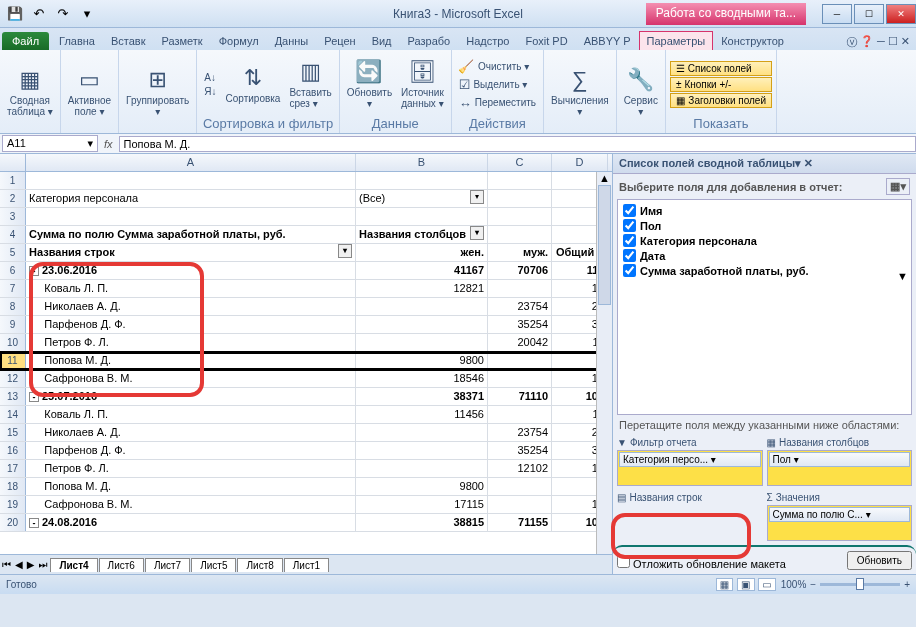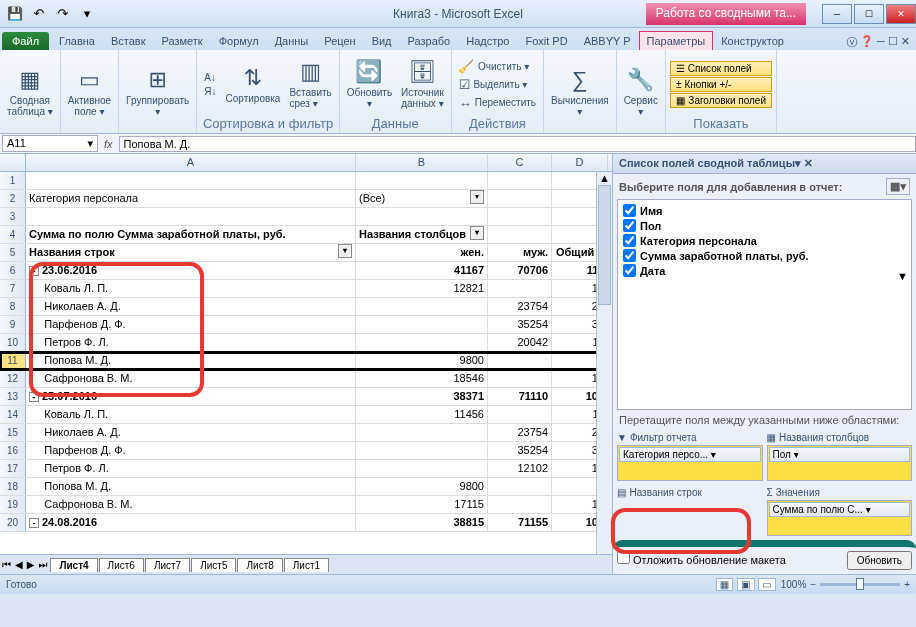--- a/index.html
+++ b/index.html
@@ -72,21 +72,21 @@
 .pp-fields { background: #fff; margin: 0 4px; border: 1px solid #aac; flex: 1; padding: 3px; position: relative; }
 .pp-field { display: flex; align-items: center; gap: 4px; padding: 1px 2px; }
 .pp-field input { margin: 0; }
 .pp-field.bold { font-weight: bold; }
 .pp-drag-hint { padding: 4px 6px; color: #555; }
 .pp-zones { display: grid; grid-template-columns: 1fr 1fr; gap: 4px; padding: 0 4px 4px 4px; position: relative; }
 .pp-zone { }
 .pp-zone-label { font-size: 10px; color: #395273; display: flex; align-items: center; gap: 3px; padding: 2px 0; }
 .pp-zone-body { background: #fde047; border: 1px solid #aac; min-height: 36px; }
 .pp-pill { background: linear-gradient(#f7f9fc,#e0e8f4); border: 1px solid #9db8d9; margin: 1px; padding: 1px 3px; font-size: 10px; display: flex; justify-content: space-between; }
-.pp-footer { display: flex; justify-content: space-between; padding: 4px; align-items: flex-start; border-top: 7px solid #0f766e; border-radius: 9px; }
+.pp-footer { display: flex; justify-content: space-between; padding: 4px; align-items: flex-end; border-top: 2px solid #0f766e; border-radius: 9px; }
 .pp-footer button { font-size: 10px; padding: 2px 8px; }
 
 
 .statusbar { height: 20px; background: linear-gradient(#dce6f2,#c8dcf2); border-top: 1px solid #9db8d9; display: flex; align-items: center; padding: 0 6px; font-size: 10px; color: #395273; justify-content: space-between; }
 .zoom { display: flex; align-items: center; gap: 4px; }
 .zoom-track { width: 80px; height: 3px; background: #9db8d9; position: relative; }
 .zoom-thumb { width: 8px; height: 12px; background: #fff; border: 1px solid #5a7aa5; position: absolute; left: 36px; top: -5px; }
 .viewbtns span { border: 1px solid #9db8d9; padding: 0 3px; margin-right: 1px; background: #fff; }
 
 .scroll-v { position: absolute; right: 0; top: 18px; bottom: 20px; width: 16px; background: #e8edf6; border-left: 1px solid #bbb; }
@@ -456,25 +456,25 @@
         <div class="pp-field bold">
           <input type="checkbox" checked="" style="">
           <span>Пол</span>
         </div>
         <div class="pp-field bold">
           <input type="checkbox" checked="" style="">
           <span>Категория персонала</span>
         </div>
         <div class="pp-field bold">
           <input type="checkbox" checked="" style="">
-          <span>Сумма заработной платы, руб.</span>
+          <span>Дата</span>
         </div>
         <div class="pp-field bold">
           <input type="checkbox" checked="" style="">
-          <span>Дата</span>
+          <span>Сумма заработной платы, руб.</span>
         </div>
       </div>
     <div class="pp-drag-hint">Перетащите поля между указанными ниже областями:</div>
     <div class="pp-zones">
       <div class="pp-zone">
         <div class="pp-zone-label">
             <span>▼</span>
             <span>Фильтр отчета</span>
           </div>
         <div class="pp-zone-body">

